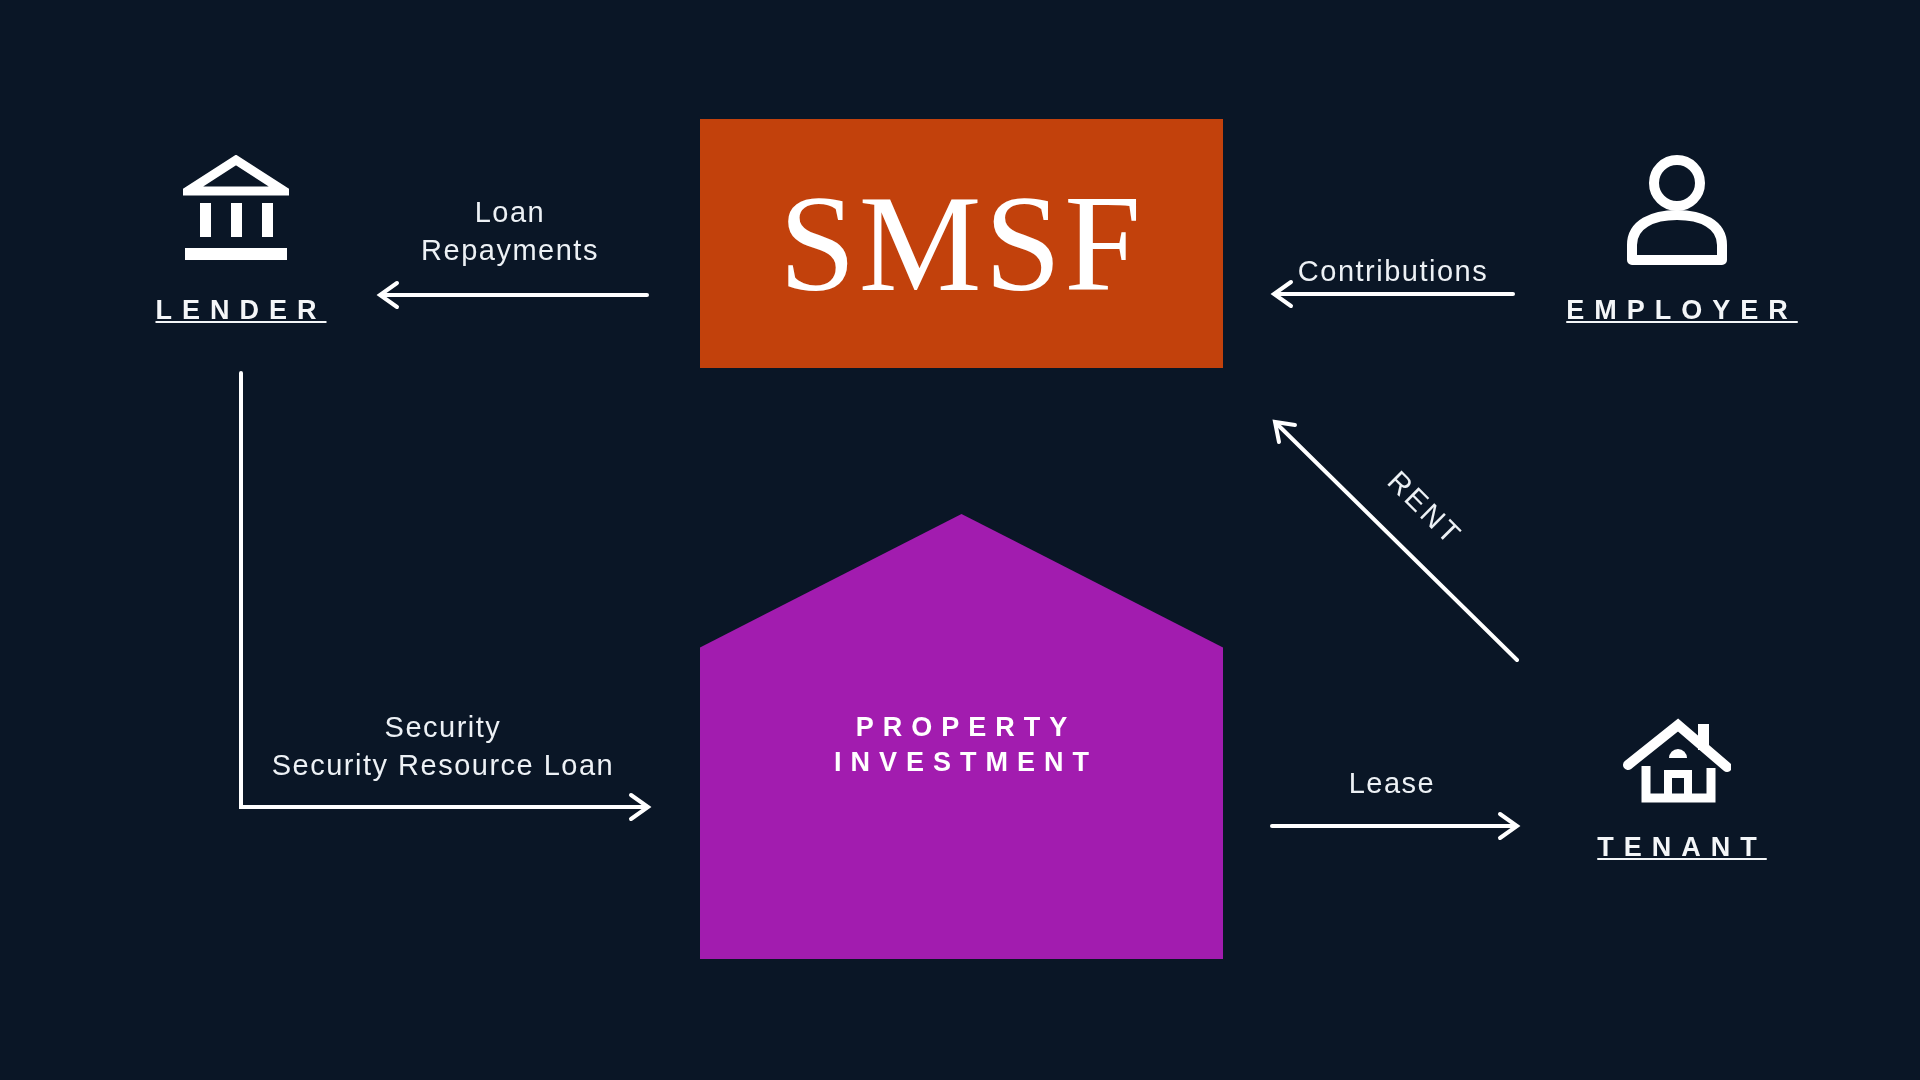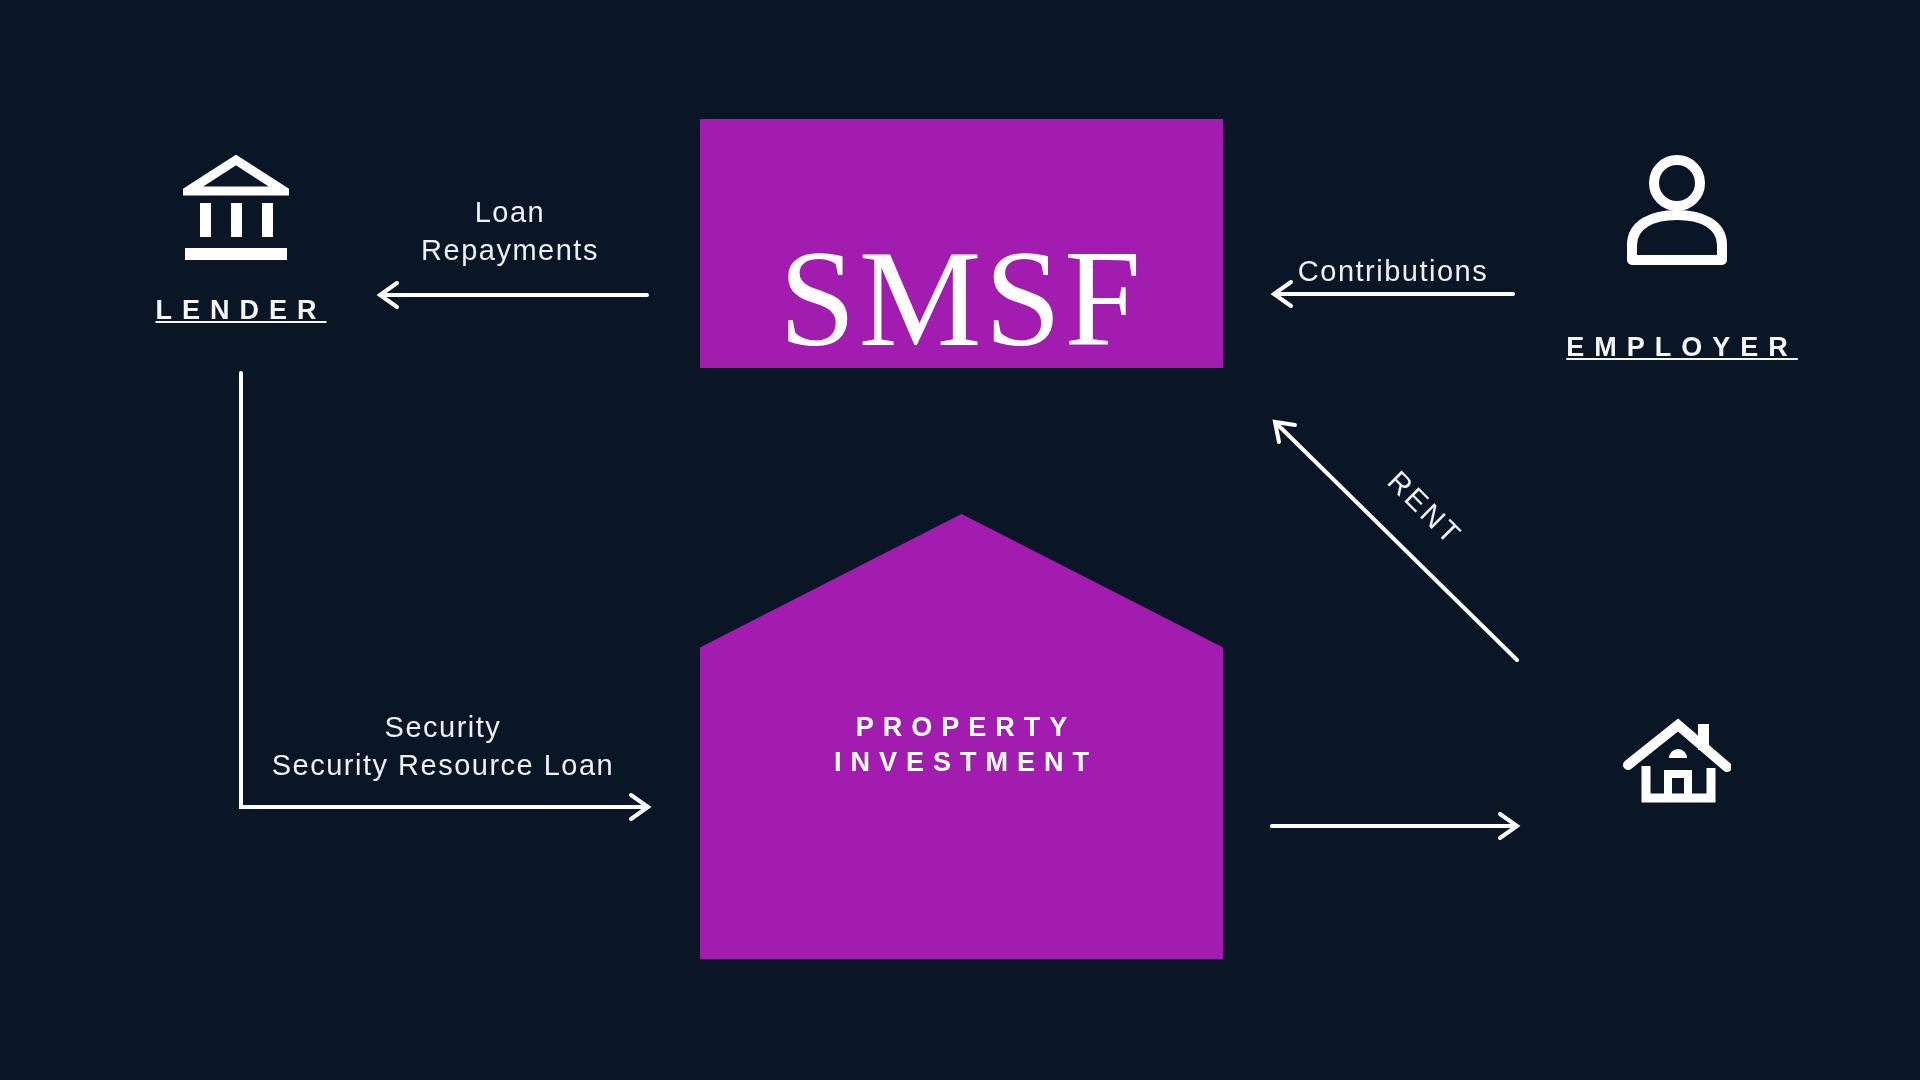--- a/index.html
+++ b/index.html
@@ -26,21 +26,21 @@
   .property-title{
     left:0;top:196px;width:523px;text-align:center;color:#FFFFFF;
     font-size:27px;font-weight:700;letter-spacing:9px;line-height:35px;text-indent:9px;
   }
   
   .entity-label{
     text-align:center;color:#F4F6F8;font-size:27px;font-weight:700;
     letter-spacing:10px;line-height:34px;text-indent:10px;white-space:nowrap;text-decoration:underline;
   }
   .lender-label{left:36px;top:293px;width:400px;}
-  .employer-label{left:1477px;top:293px;width:400px;margin-top:37px;}
+  .employer-label{left:1477px;top:293px;width:400px;}
   .tenant-label{left:1477px;top:830px;width:400px;}
   
   .flow-label{
     text-align:center;color:#EDF1F5;font-size:29px;font-weight:400;
     letter-spacing:1.5px;line-height:38px;white-space:nowrap;
   }
   .loan-label{left:335px;top:193px;width:350px;}
   .contributions-label{left:1218px;top:231px;width:350px;margin-top:21px;}
   .security-label{left:218px;top:708px;width:450px;}
   .lease-label{left:1217px;top:764px;width:350px;}
@@ -49,21 +49,21 @@
     transform:rotate(45deg);letter-spacing:3px;
   }
   .icon-svg{display:block;}
   .arrows{left:0;top:0;width:1920px;height:1080px;pointer-events:none;}
 </style>
 </head>
 <body style="background: rgb(10, 22, 38);">
 
 <div class="stage" style="background: rgb(10, 22, 38);">
 
-  <div class="abs smsf-box" style="background: #a21caf; align-items: flex-end;">
+  <div class="abs smsf-box" style="background: #c2410c;">
     <div class="smsf-text">SMSF</div>
   </div>
 
   <div class="abs property-shape" style="background: #a21caf;">
     <div class="abs property-title">
       <div>PROPERTY</div>
       <div>INVESTMENT</div>
     </div>
 
   </div>
@@ -83,30 +83,32 @@
   </svg>
   <div class="abs entity-label employer-label">EMPLOYER</div>
 
   <svg class="abs icon-svg" style="left:1623px;top:716px;" width="108" height="88" viewBox="0 0 108 88">
     <rect x="75" y="8" width="11" height="26" fill="#FFFFFF"></rect>
     <path d="M5 49 L55 9 L104 51" fill="none" stroke="#FFFFFF" stroke-width="10" stroke-linecap="round"></path>
     <path d="M23 50 V 82 H 88 V 52" fill="none" stroke="#FFFFFF" stroke-width="9"></path>
     <path d="M45 82 V 58 H 65 V 82" fill="none" stroke="#FFFFFF" stroke-width="8"></path>
     <path d="M46 42 A 9 9 0 0 1 64 42 Z" fill="#FFFFFF"></path>
   </svg>
+  <div class="abs entity-label tenant-label">TENANT</div>
 
   <div class="abs flow-label loan-label">
     <div>Loan</div>
     <div>Repayments</div>
   </div>
   <div class="abs flow-label contributions-label">Contributions</div>
   <div class="abs flow-label security-label">
     <div>Security</div>
     <div>Security Resource Loan</div>
   </div>
+  <div class="abs flow-label lease-label">Lease</div>
   <div class="abs flow-label rent-label">RENT</div>
 
   <svg class="abs arrows" width="1920" height="1080" viewBox="0 0 1920 1080" fill="none" stroke="#FFFFFF" stroke-width="4" stroke-linecap="round">
 
     <g>
       <path d="M647 295 H 381"></path>
       <path d="M397 283 L 380 295 L 397 307"></path>
     </g>
 
     <g>

